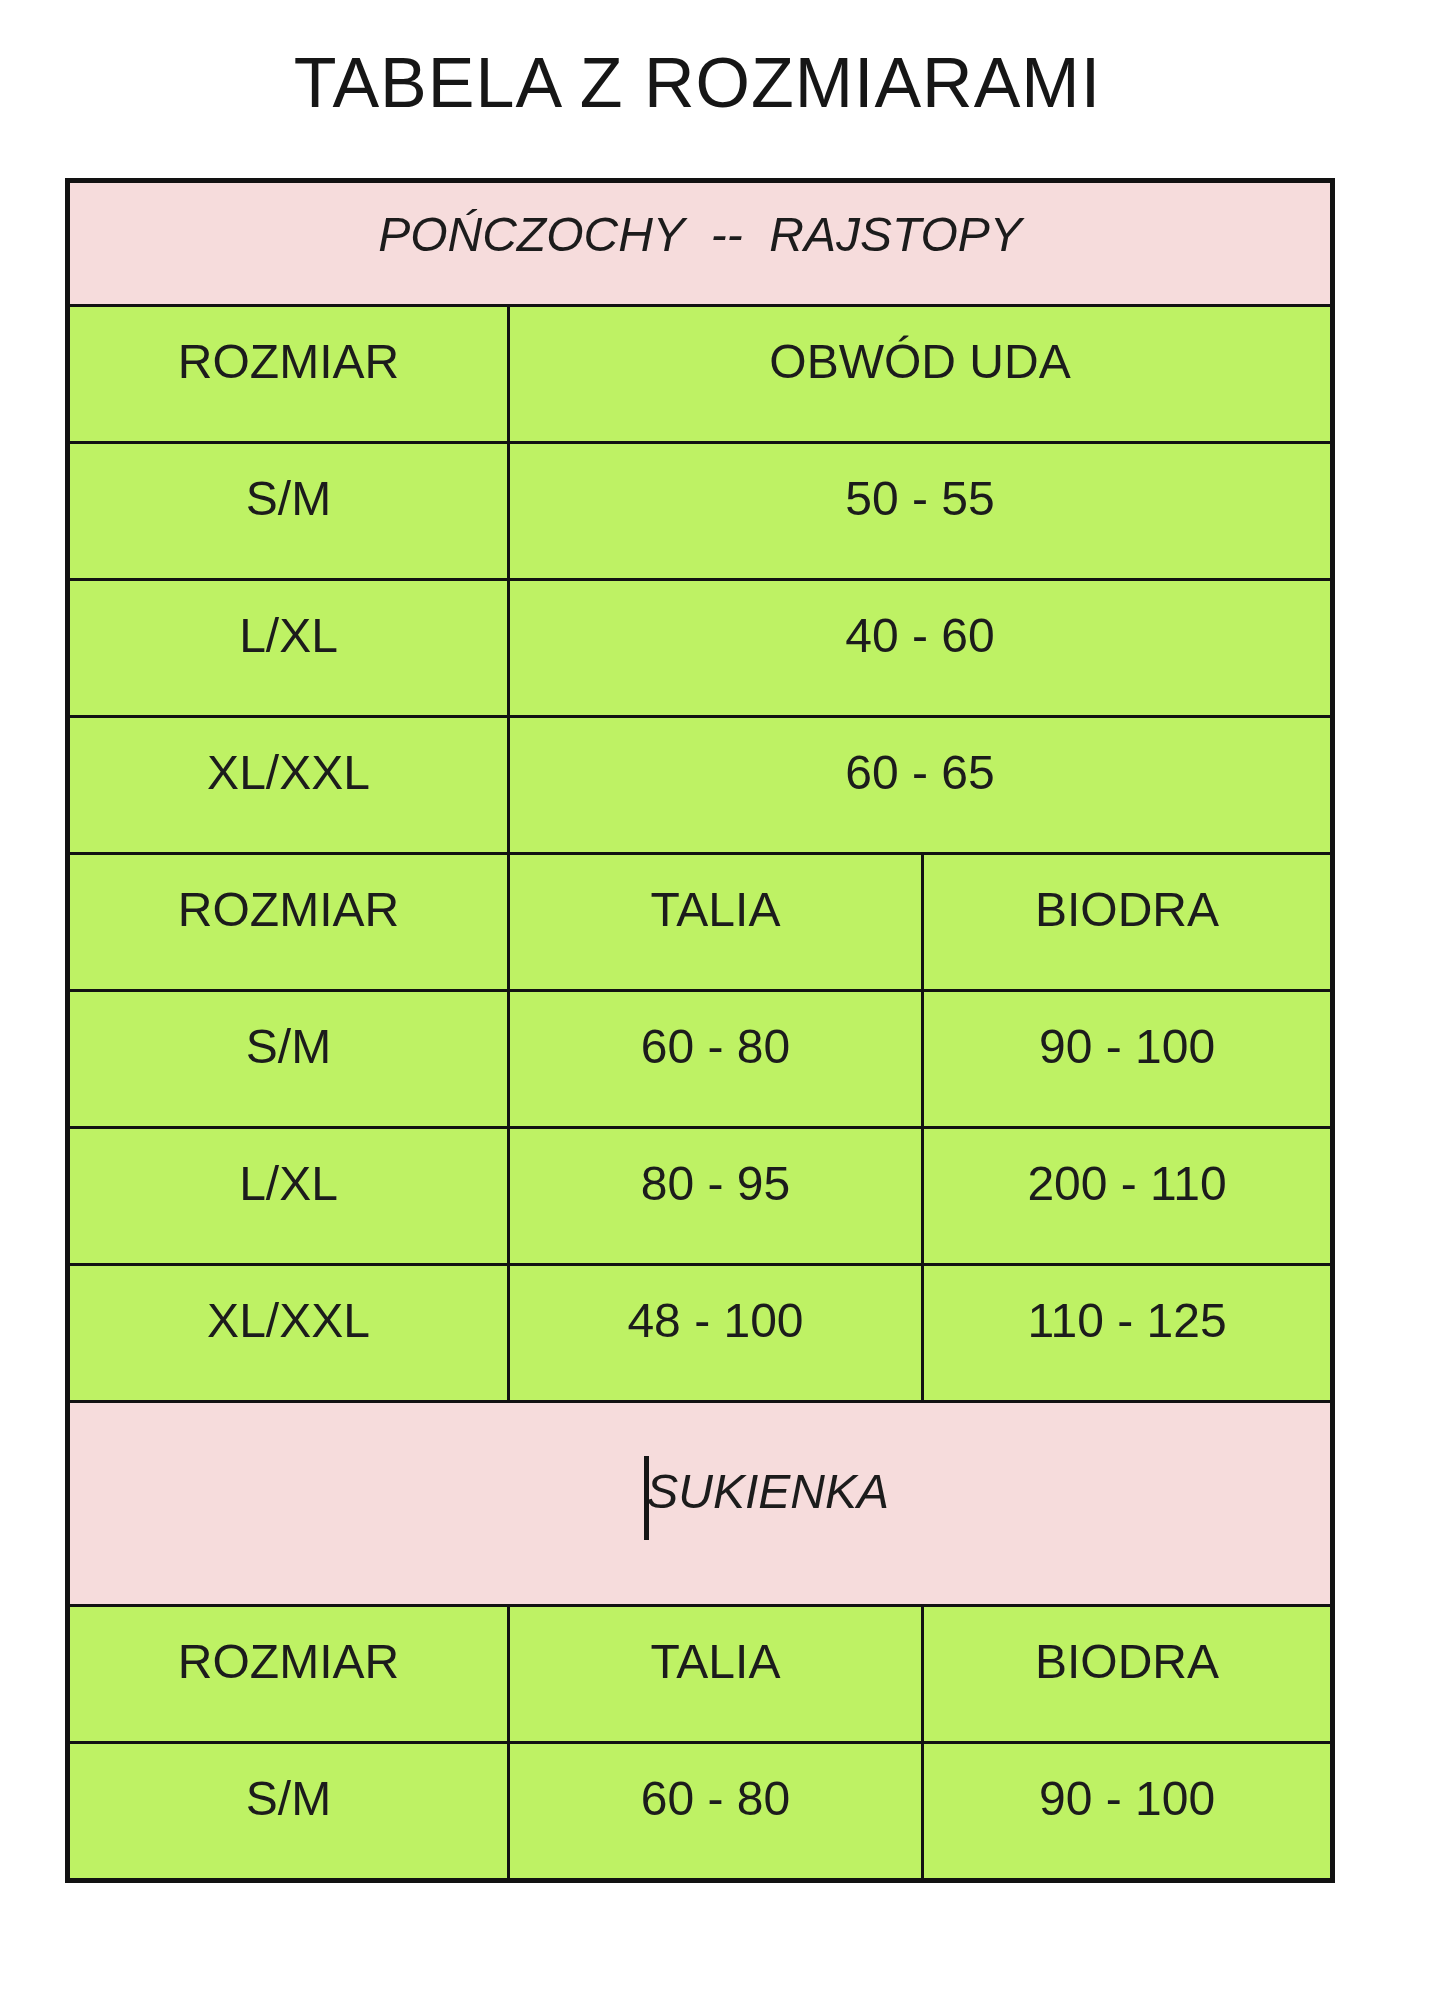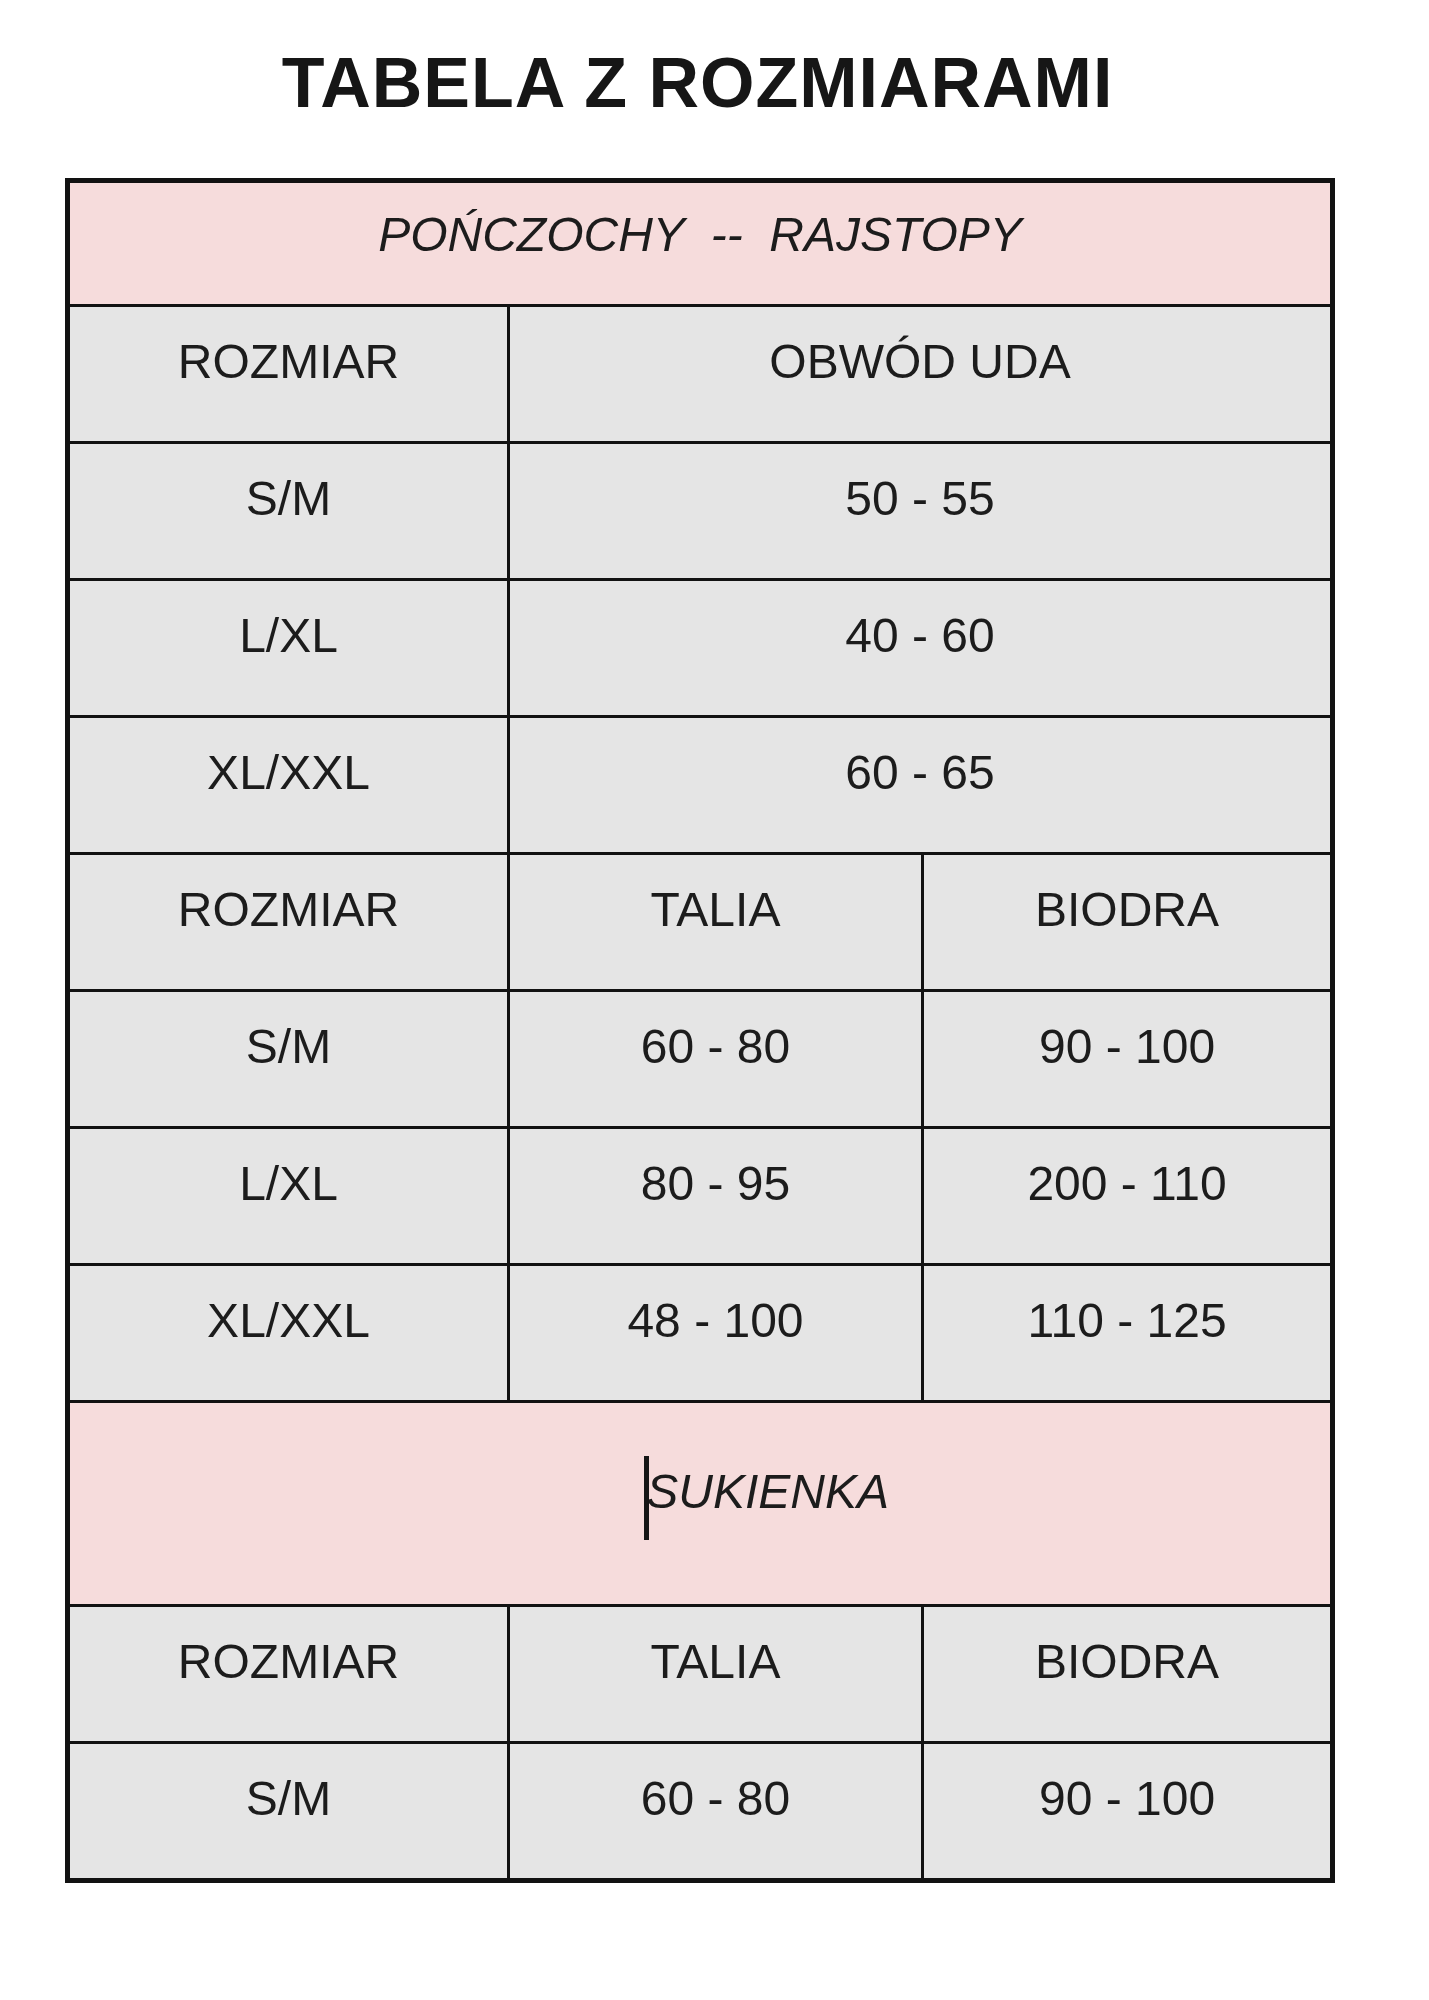--- a/index.html
+++ b/index.html
@@ -15,21 +15,21 @@
     -webkit-font-smoothing: antialiased;
   }
   .page {
     width: 1265px;
     margin-left: 65px;
     padding-top: 48px;
   }
   .title {
     margin: 0 0 60px 0;
     font-size: 70px;
-    font-weight: 700;
+    font-weight: 400;
     line-height: 1.0;
     letter-spacing: 1px;
     text-align: center;
     color: #161616;
   }
   table.size-table {
     border-collapse: collapse;
     table-layout: fixed;
     width: 1265px;
     border: 5px solid #121212;
@@ -50,21 +50,21 @@
     background: #f6dcdc;
     height: 105px;
     padding-bottom: 16px;
     white-space: pre;
     border-left: 5px solid #121212;
     border-right: 5px solid #121212;
     font-style: italic;
   }
   tr.head-row td, tr.data-row td {
     height: 110px;
-    background: #e5e5e5;
+    background: #bef264;
   }
   .band-inner {
     display: inline-block;
     position: relative;
     white-space: pre;
   }
   .caret {
     display: inline-block;
     width: 5px;
     height: 84px;

